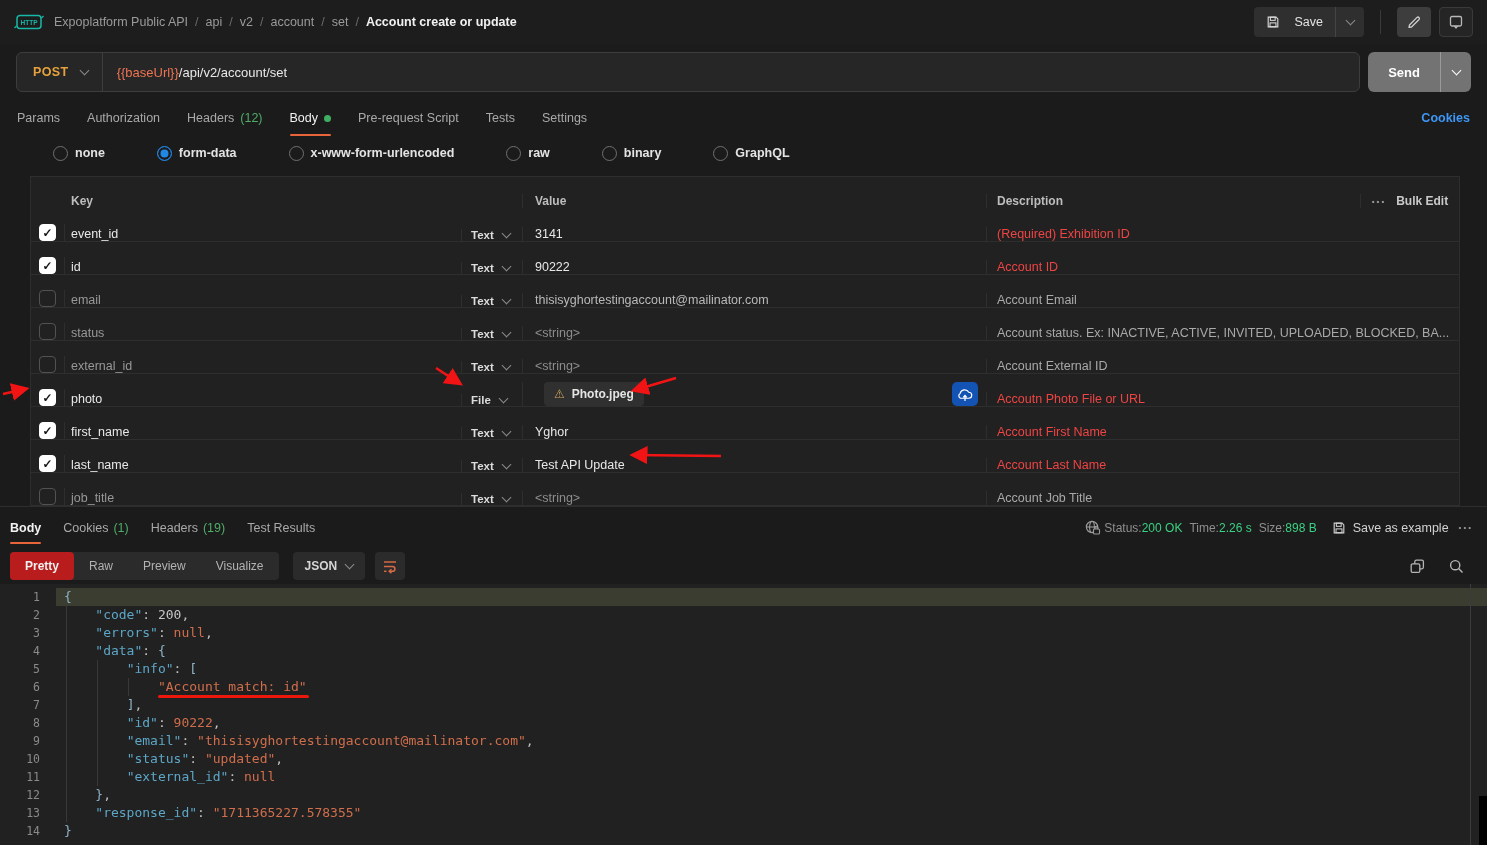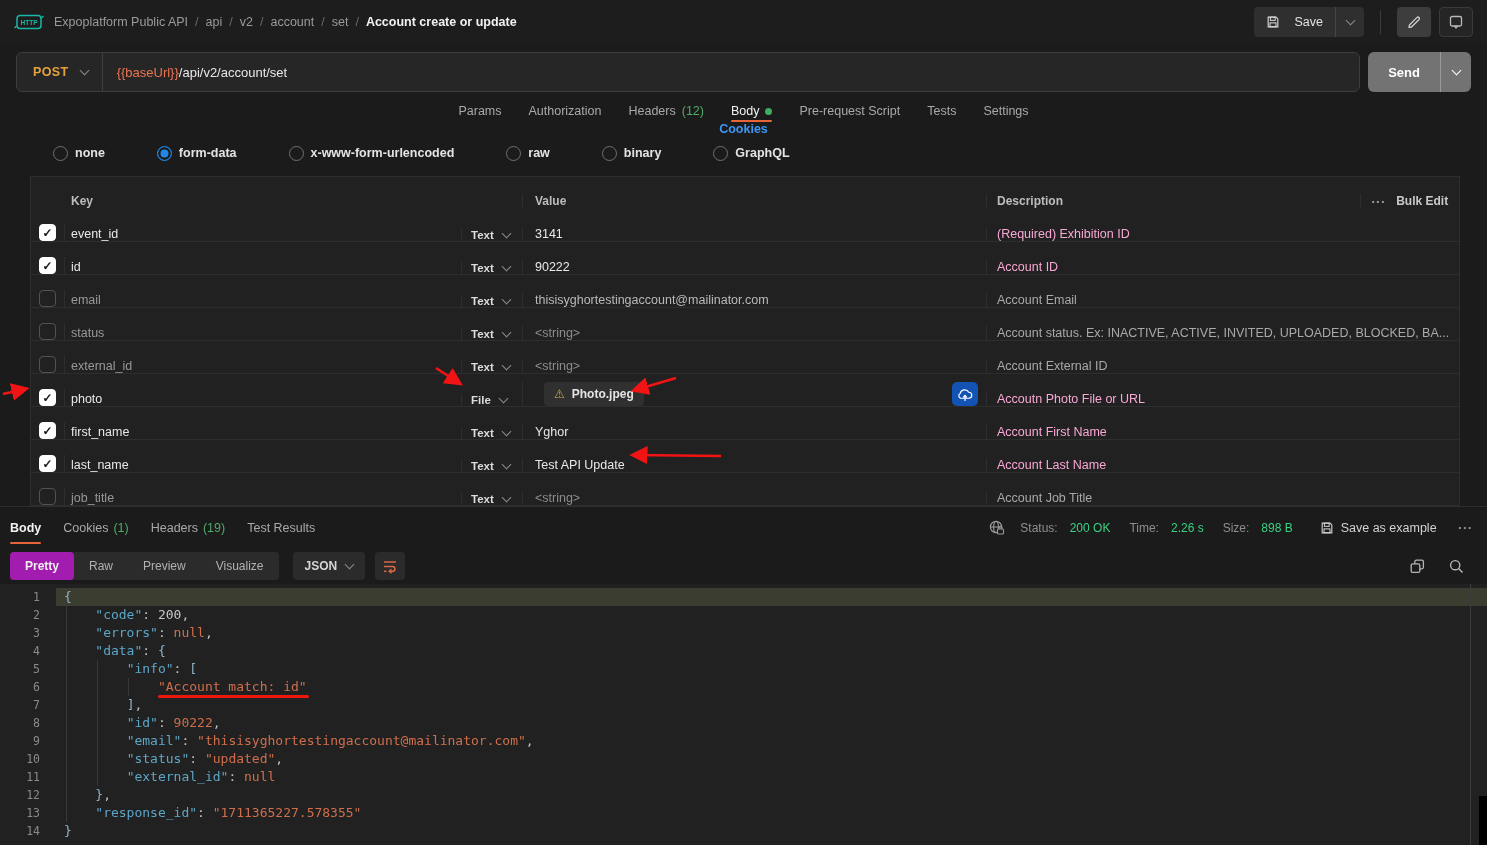--- a/index.html
+++ b/index.html
@@ -27,21 +27,21 @@
   .url-div{width:1px;height:100%;background:#3d3d3d;margin-right:14px;}
   .url{font-size:13px;cursor:text;}
   .url .var{color:#ee7452;}
   .url .path{color:#e8e8e8;}
   .send-btn{height:40px;border-radius:6px;background:#737373;display:flex;overflow:hidden;}
   .send-main{padding:0 20px;display:flex;align-items:center;color:#fff;font-weight:700;font-size:13px;cursor:pointer;}
   .send-chev{width:30px;display:flex;align-items:center;justify-content:center;border-left:1px solid rgba(255,255,255,.28);cursor:pointer;}
   .chev{display:inline-block;width:6px;height:6px;border-right:1.6px solid #8b8b8b;border-bottom:1.6px solid #8b8b8b;transform:rotate(45deg);margin-top:-3px;}
   .chev.white{border-color:#fff;}
   
-  .tabs-row{height:36px;display:flex;align-items:center;padding:0 17px;box-sizing:border-box;flex-direction:column;}
+  .tabs-row{height:36px;display:flex;align-items:center;padding:0 17px;box-sizing:border-box;}
   .tabs{display:flex;gap:27px;flex:1;height:100%;}
   .tab{font-size:12.5px;color:#a9a9a9;display:flex;align-items:center;gap:6px;position:relative;cursor:pointer;}
   .tab .cnt{color:#4fab68;}
   .tab.active{color:#f2f2f2;}
   .tab.active::after{content:"";position:absolute;left:0;right:0;bottom:0;height:2px;background:#e8653c;border-radius:2px;}
   .dot{width:7px;height:7px;border-radius:50%;background:#3fae63;}
   .cookies{color:#3e97f5;font-size:12.5px;font-weight:600;cursor:pointer;}
   
   .modes-row{height:34px;display:flex;align-items:center;gap:20px;padding:0 21px;box-sizing:border-box;}
   .mode{display:flex;align-items:center;gap:7px;cursor:pointer;padding-left:32px;}
@@ -64,43 +64,43 @@
   .bulk{position:absolute;right:0;top:0;bottom:0;width:98px;border-left:1px solid #2e2e2e;display:flex;align-items:center;justify-content:center;gap:10px;color:#c9c9c9;font-weight:600;font-size:12px;cursor:pointer;}
   .dots{font-size:8px;letter-spacing:2px;color:#9a9a9a;}
   .cb{width:17px;height:17px;border:1.5px solid #525252;border-radius:4px;box-sizing:border-box;cursor:pointer;}
   .cb.on{background:#fff;border-color:#fff;color:#141414;display:flex;align-items:center;justify-content:center;font-size:12px;font-weight:700;line-height:1;}
   .keytxt{font-size:12.5px;color:#e8e8e8;}
   .muted .keytxt{color:#989898;}
   .typetxt{font-size:11.5px;font-weight:700;color:#dcdcdc;}
   .valtxt{font-size:12.5px;color:#e8e8e8;}
   .muted .valtxt{color:#b9b9b9;}
   .valtxt.dim{color:#8d8d8d;}
-  .desctxt{font-size:12.5px;color:#f9a8d4;white-space:nowrap;overflow:hidden;}
+  .desctxt{font-size:12.5px;color:#ef4444;white-space:nowrap;overflow:hidden;}
   .muted .desctxt{color:#a9a9a9;}
   .chip{display:flex;align-items:center;gap:7px;background:#303030;border-radius:4px;height:24px;padding:0 10px;margin-left:9px;cursor:pointer;}
   .warn{color:#cfa65c;font-size:12px;}
   .chipname{font-size:12px;font-weight:600;color:#e5e5e5;}
   .upload{position:absolute;right:8px;width:26px;height:24px;border-radius:5px;background:#1353b4;display:flex;align-items:center;justify-content:center;cursor:pointer;}
   
   .resp-bar{height:42px;border-top:1px solid #2e2e2e;display:flex;align-items:center;justify-content:space-between;padding:0 14px 0 10px;box-sizing:border-box;}
   .rtabs{display:flex;gap:22px;height:100%;}
   .rtab{font-size:12.5px;color:#a9a9a9;position:relative;display:flex;align-items:center;gap:5px;cursor:pointer;}
   .rtab .cnt{color:#4fab68;}
   .rtab.active{color:#f2f2f2;font-weight:700;}
   .rtab.active::after{content:"";position:absolute;left:0;right:0;bottom:4px;height:2.5px;background:#e8653c;border-radius:2px;}
-  .resp-meta{display:flex;align-items:center;gap:12px;}
+  .resp-meta{display:flex;align-items:center;gap:0;}
   .ml{color:#8f8f8f;font-size:12px;}
   .mv{color:#3ad182;font-size:12px;margin-right:7px;}
   .save-ex{display:flex;align-items:center;gap:7px;color:#d2d2d2;font-size:12.5px;margin-left:8px;cursor:pointer;}
   .meta-more{margin-left:10px;cursor:pointer;}
   
   .view-bar{height:36px;display:flex;align-items:center;padding:0 10px;position:relative;box-sizing:border-box;}
   .seg{display:flex;background:#2b2b2b;border-radius:4px;height:28px;align-items:center;}
   .vtab{padding:0 15px;font-size:12px;color:#b2b2b2;height:28px;display:flex;align-items:center;border-radius:4px;cursor:pointer;}
-  .vtab.active{background:#a21caf;color:#f0f0f0;font-weight:600;}
+  .vtab.active{background:#b91c1c;color:#f0f0f0;font-weight:600;}
   .json-dd{margin-left:14px;background:#2b2b2b;border-radius:4px;height:28px;display:flex;align-items:center;padding:0 12px;gap:9px;font-size:12px;color:#d5d5d5;font-weight:600;cursor:pointer;}
   .wrap-btn{margin-left:10px;width:30px;height:28px;background:#2b2b2b;border-radius:4px;display:flex;align-items:center;justify-content:center;cursor:pointer;}
   .vb-right{position:absolute;right:22px;display:flex;gap:22px;align-items:center;}
   .vb-right > *{cursor:pointer;}
   
   .code{height:262px;background:#212121;position:relative;font-family:"DejaVu Sans Mono",monospace;padding-top:4px;box-sizing:border-box;}
   .cline{display:flex;height:18px;position:relative;}
   .ln{width:56px;text-align:right;padding-right:16px;box-sizing:border-box;color:#8a8a8a;font-size:11.5px;line-height:18px;flex-shrink:0;}
   .ctext{margin:0;font-size:13px;line-height:18px;padding-left:8px;flex:1;white-space:pre;}
   .cline.hl .ctext{background:#3b3d31;}

